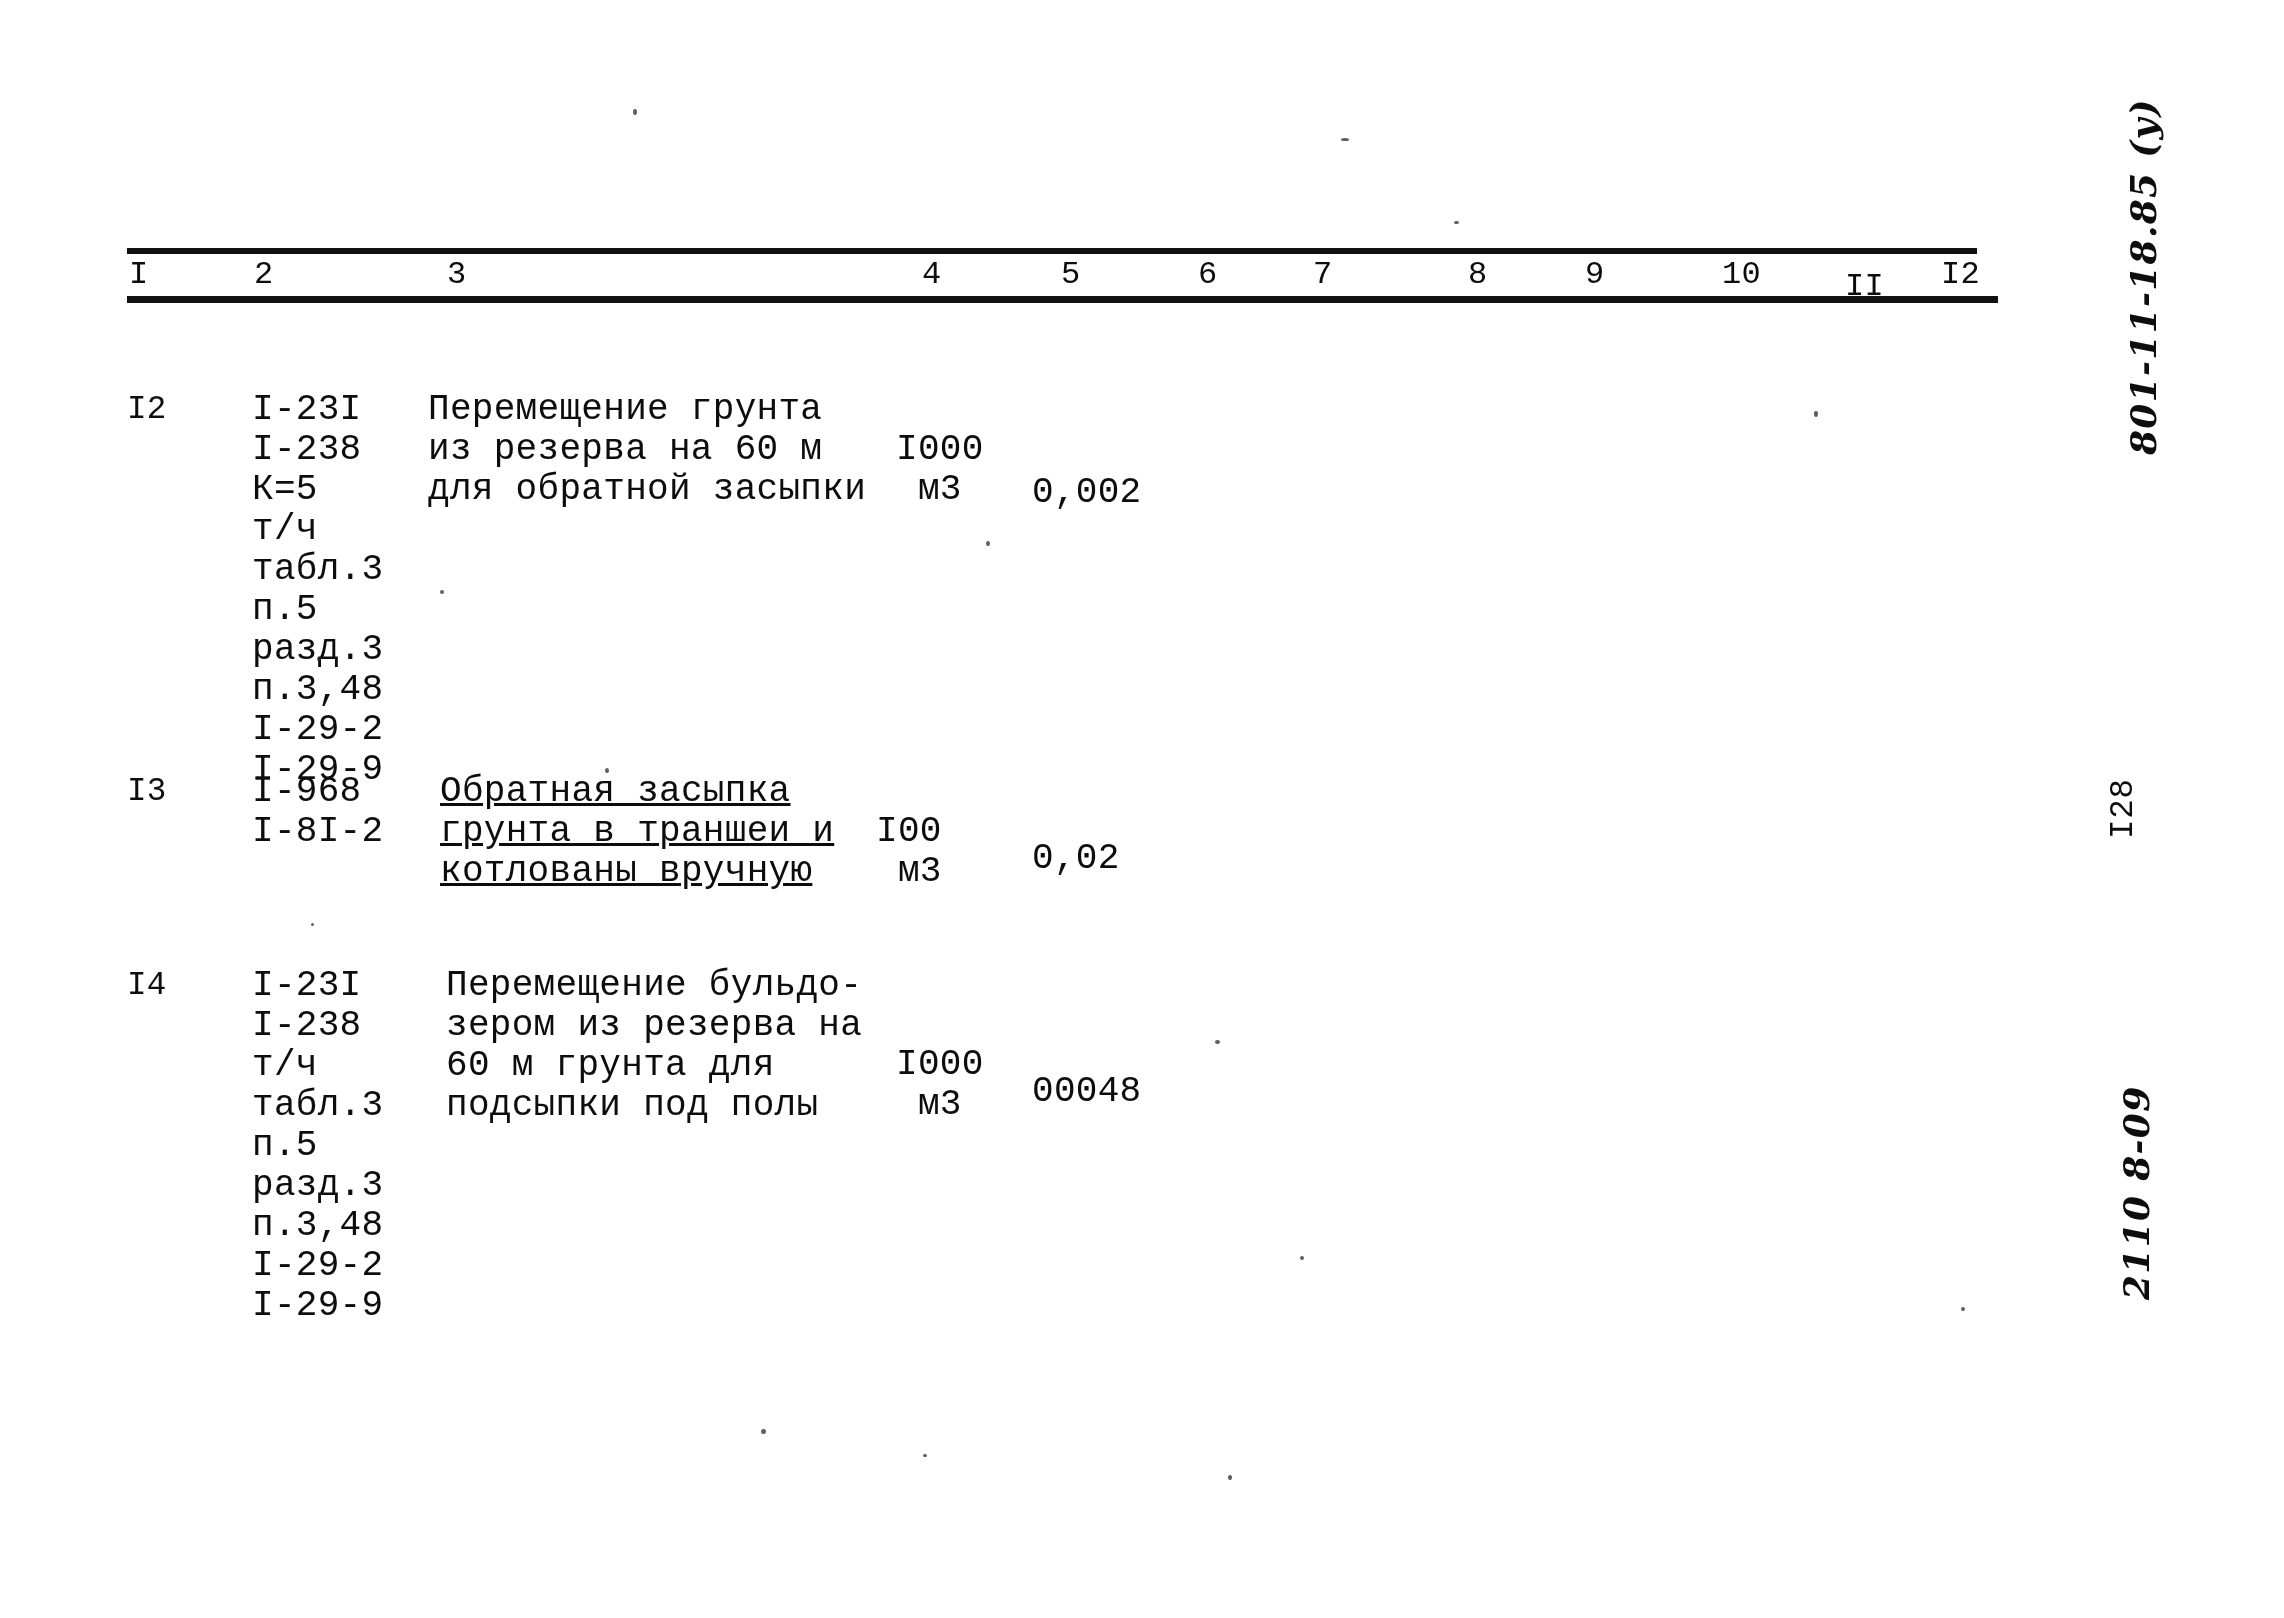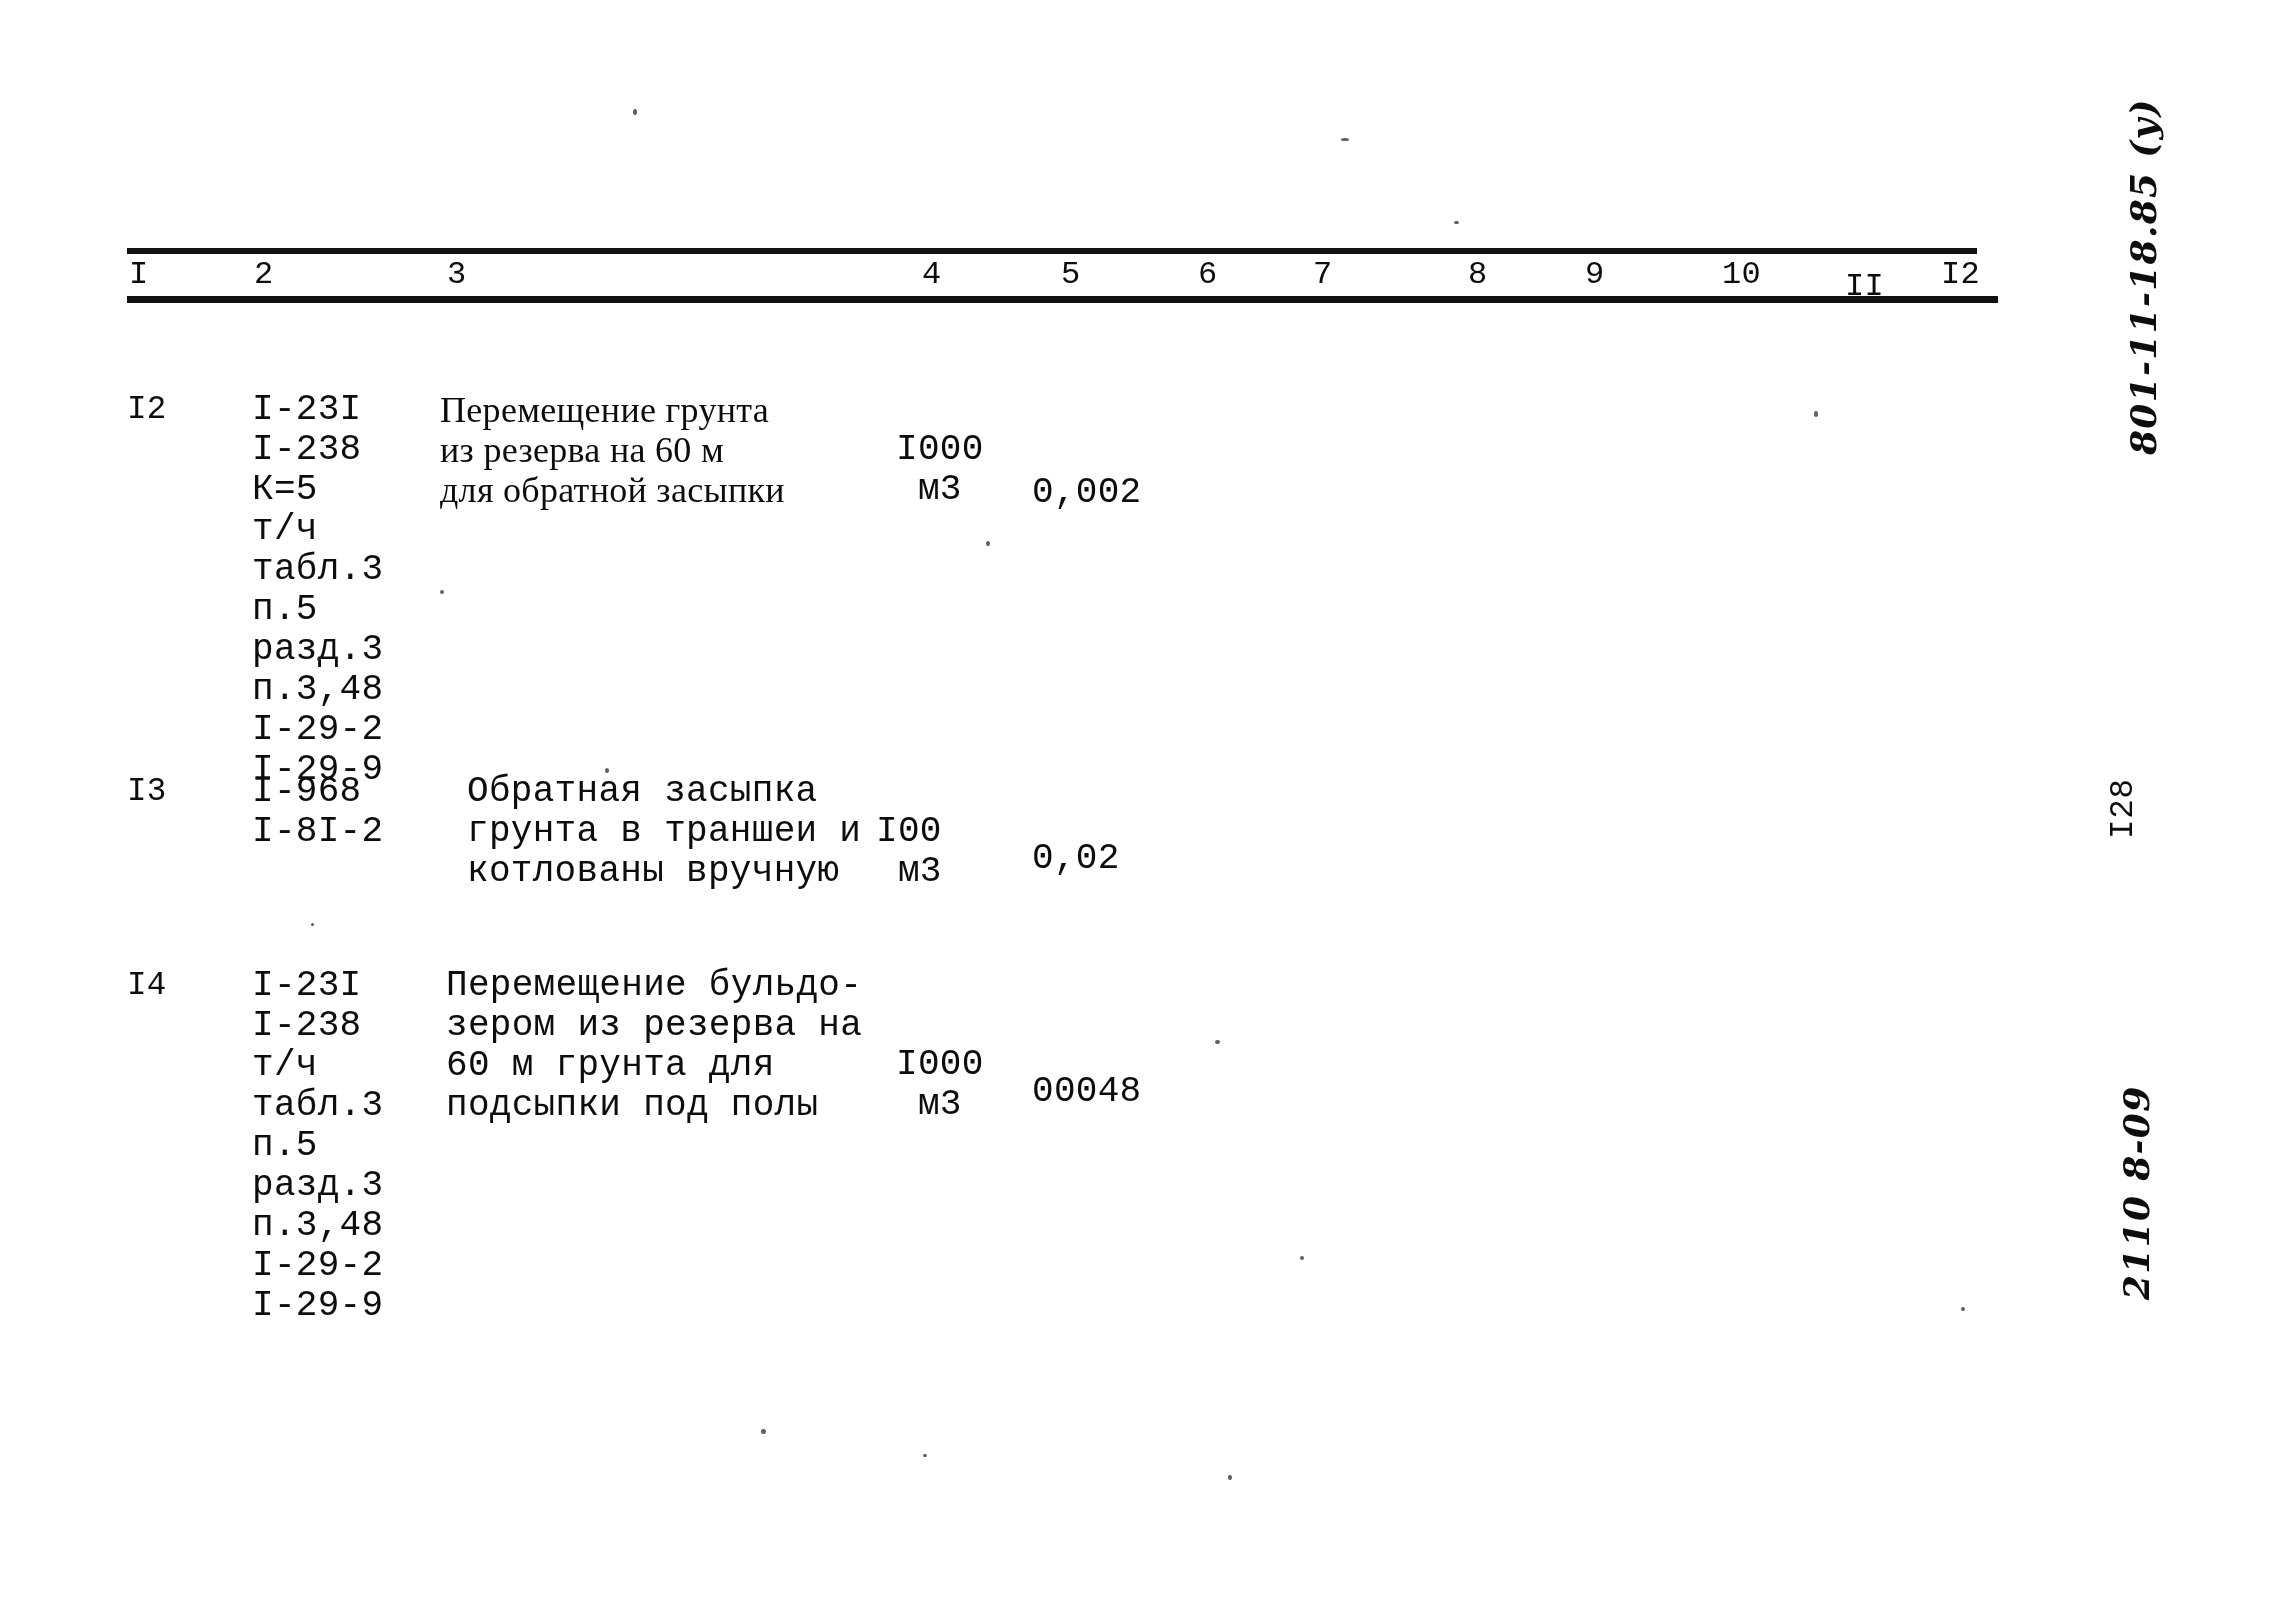--- a/index.html
+++ b/index.html
@@ -102,35 +102,35 @@
 I-238
 К=5
 т/ч
 табл.3
 п.5
 разд.3
 п.3,48
 I-29-2
 I-29-9</div>
 
-  <div class="tw" style="left:440px; top:390px;font-family:Liberation Serif, serif;">Перемещение грунта
+  <div class="tw" style="left:428px; top:390px;">Перемещение грунта
 из резерва на 60 м
 для обратной засыпки</div>
 
   <div class="tw" style="left:896px; top:430px;">I000
  м3</div>
 
   <div class="tw" style="left:1032px; top:456px;margin-top:17px;">0,002</div>
 
   <div class="tw c1" style="left:127px; top:772px;">I3</div>
 
   <div class="tw" style="left:252px; top:772px;">I-968
 I-8I-2</div>
 
-  <div class="tw" style="left:467px; top:772px;">Обратная засыпка
+  <div class="tw" style="left:440px; top:772px;text-decoration:underline;">Обратная засыпка
 грунта в траншеи и
 котлованы вручную</div>
 
   <div class="tw" style="left:876px; top:812px;">I00
  м3</div>
 
   <div class="tw" style="left:1032px; top:839px;">0,02</div>
 
   <div class="tw c1" style="left:127px; top:966px;">I4</div>
 

